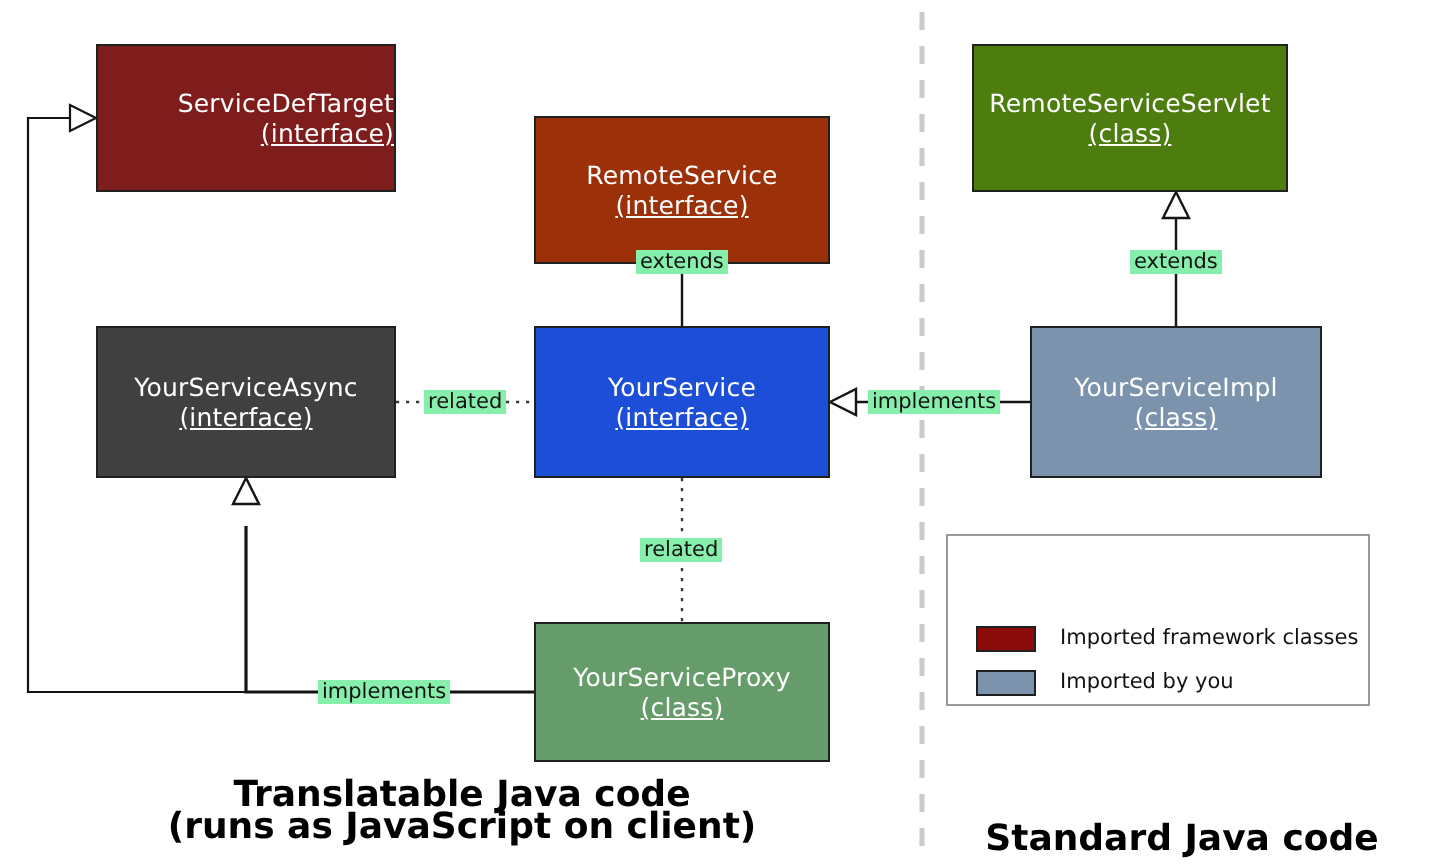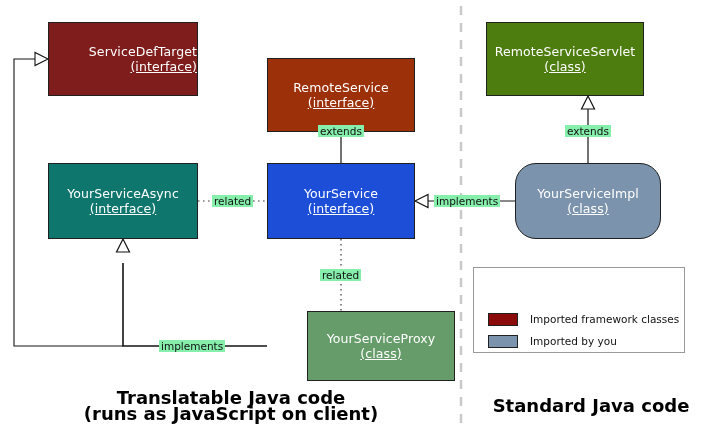--- a/index.html
+++ b/index.html
@@ -96,36 +96,36 @@
   <div class="node" style="left:267px;top:22px;width:148px;height:74px;background:#9c3008;margin-top:36px;">
     <span class="nm">RemoteService</span>
     <span class="st">(interface)</span>
   </div>
 
   <div class="node" style="left:486px;top:22px;width:158px;height:74px;background:#4d7c0f;">
     <span class="nm">RemoteServiceServlet</span>
     <span class="st">(class)</span>
   </div>
 
-  <div class="node" style="left:48px;top:163px;width:150px;height:76px;background:#0f766e;">
+  <div class="node" style="left:48px;top:163px;width:150px;height:76px;background:#404040;">
     <span class="nm">YourServiceAsync</span>
     <span class="st">(interface)</span>
   </div>
 
   <div class="node" style="left:267px;top:163px;width:148px;height:76px;background:#1d4ed8;">
     <span class="nm">YourService</span>
     <span class="st">(interface)</span>
   </div>
 
-  <div class="node" style="left:515px;top:163px;width:146px;height:76px;background:#7b93ac;border-radius:21px;">
+  <div class="node" style="left:515px;top:163px;width:146px;height:76px;background:#7b93ac;">
     <span class="nm">YourServiceImpl</span>
     <span class="st">(class)</span>
   </div>
 
-  <div class="node" style="left:267px;top:311px;width:148px;height:70px;background:#659c6a;margin-left:40px;">
+  <div class="node" style="left:267px;top:311px;width:148px;height:70px;background:#659c6a;">
     <span class="nm">YourServiceProxy</span>
     <span class="st">(class)</span>
   </div>
 
   <div class="elabel" style="left:318px;top:125px;">extends</div>
 
   <div class="elabel" style="left:565px;top:125px;">extends</div>
 
   <div class="elabel" style="left:212px;top:195px;">related</div>
 
@@ -144,17 +144,17 @@
       <span class="lsw" style="background:#7b93ac;"></span>
       <span class="ltx">Imported by you</span>
     </div>
   </div>
 
   <div class="caption" style="left:10px;top:390px;width:442px;">
     <div>Translatable Java code</div>
     <div>(runs as JavaScript on client)</div>
   </div>
 
-  <div class="caption" style="left:470px;top:398px;width:242px;">
+  <div class="caption" style="left:470px;top:412px;width:242px;">
     <div>Standard Java code</div>
   </div>
 
 </div>
 
 </body></html>

